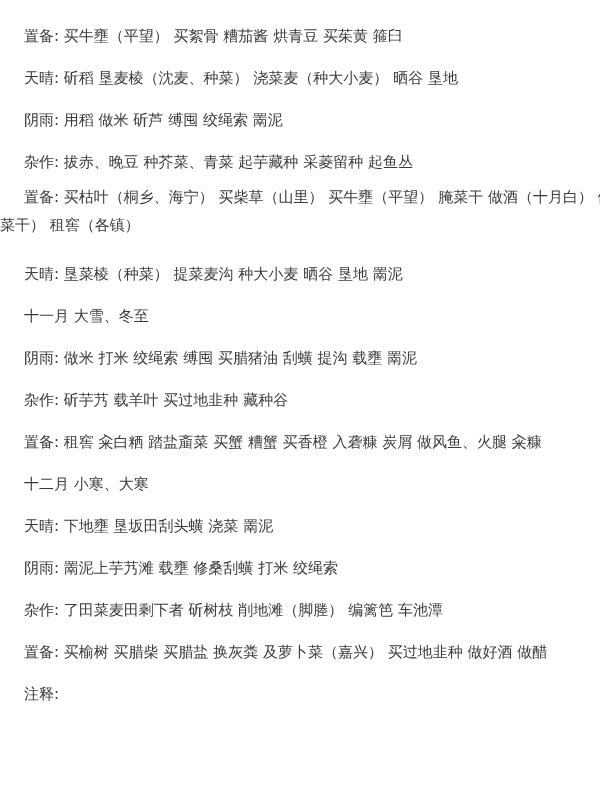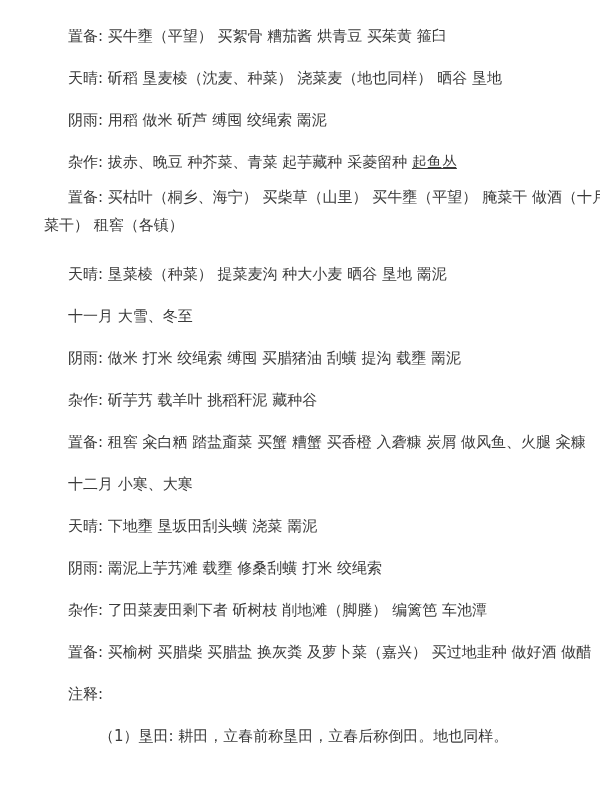--- a/index.html
+++ b/index.html
@@ -11,21 +11,20 @@
     width: 600px;
     height: 800px;
     overflow: hidden;
     color: #3a3a3a;
     font-family: "DejaVu Sans", "Liberation Sans", sans-serif;
     font-size: 15px;
     font-weight: 400;
   }
   .page {
     padding-top: 15px;
-    padding-left: 44px;
   }
   .line {
     height: 42px;
     line-height: 42px;
     padding-left: 24px;
     white-space: nowrap;
   }
   .wrapblock {
     margin-bottom: 14px;
   }
@@ -34,62 +33,60 @@
     line-height: 28px;
     white-space: nowrap;
   }
   .wl.first {
     padding-left: 24px;
   }
   .note {
     padding-left: 55px;
   }
   .u {
-    text-decoration: underline;
     color: inherit;
     cursor: pointer;
     margin-top: 20px;
   }
 </style>
 </head>
 <body>
 
 <div class="page">
 
   <div class="line">置备: 买牛壅（平望） 买絮骨 糟茄酱 烘青豆 买茱黄 箍臼</div>
 
 
-  <div class="line">天晴: 斫稻 垦麦棱（沈麦、种菜） 浇菜麦（地也同样） 晒谷 垦地</div>
+  <div class="line">天晴: 斫稻 垦麦棱（沈麦、种菜） 浇菜麦（种大小麦） 晒谷 垦地</div>
 
   <div class="line">阴雨: 用稻 做米 斫芦 缚囤 绞绳索 罱泥</div>
 
   <div class="line"><span>杂作: 拔赤、晚豆 种芥菜、青菜 起芋藏种 采菱留种 </span><span class="u">起鱼丛</span></div>
 
   <div class="wrapblock">
     <div class="wl first">置备: 买枯叶（桐乡、海宁） 买柴草（山里） 买牛壅（平望） 腌菜干 做酒（十月白） 做萝卜（</div>
     <div class="wl">菜干） 租窖（各镇）</div>
   </div>
 
   <div class="line">天晴: 垦菜棱（种菜） 提菜麦沟 种大小麦 晒谷 垦地 罱泥</div>
 
   <div class="line">十一月 大雪、冬至</div>
 
   <div class="line">阴雨: 做米 打米 绞绳索 缚囤 买腊猪油 刮蟥 提沟 载壅 罱泥</div>
 
-  <div class="line">杂作: 斫芋艿 载羊叶 挑稻秆泥 藏种谷</div>
+  <div class="line">杂作: 斫芋艿 载羊叶 买过地韭种 藏种谷</div>
 
   <div class="line">置备: 租窖 籴白粞 踏盐齑菜 买蟹 糟蟹 买香橙 入砻糠 炭屑 做风鱼、火腿 籴糠</div>
 
   <div class="line">十二月 小寒、大寒</div>
 
   <div class="line">天晴: 下地壅 垦坂田刮头蟥 浇菜 罱泥</div>
 
   <div class="line">阴雨: 罱泥上芋艿滩 载壅 修桑刮蟥 打米 绞绳索</div>
 
   <div class="line">杂作: 了田菜麦田剩下者 斫树枝 削地滩（脚塍） 编篱笆 车池潭</div>
 
   <div class="line">置备: 买榆树 买腊柴 买腊盐 换灰粪 及萝卜菜（嘉兴） 买过地韭种 做好酒 做醋</div>
 
   <div class="line">注释:</div>
 
-  <div class="line note">（1）垦田: 耕田，立春前称垦田，立春后称倒田。地也同样。</div>
 
 </div>
 
 </body></html>

